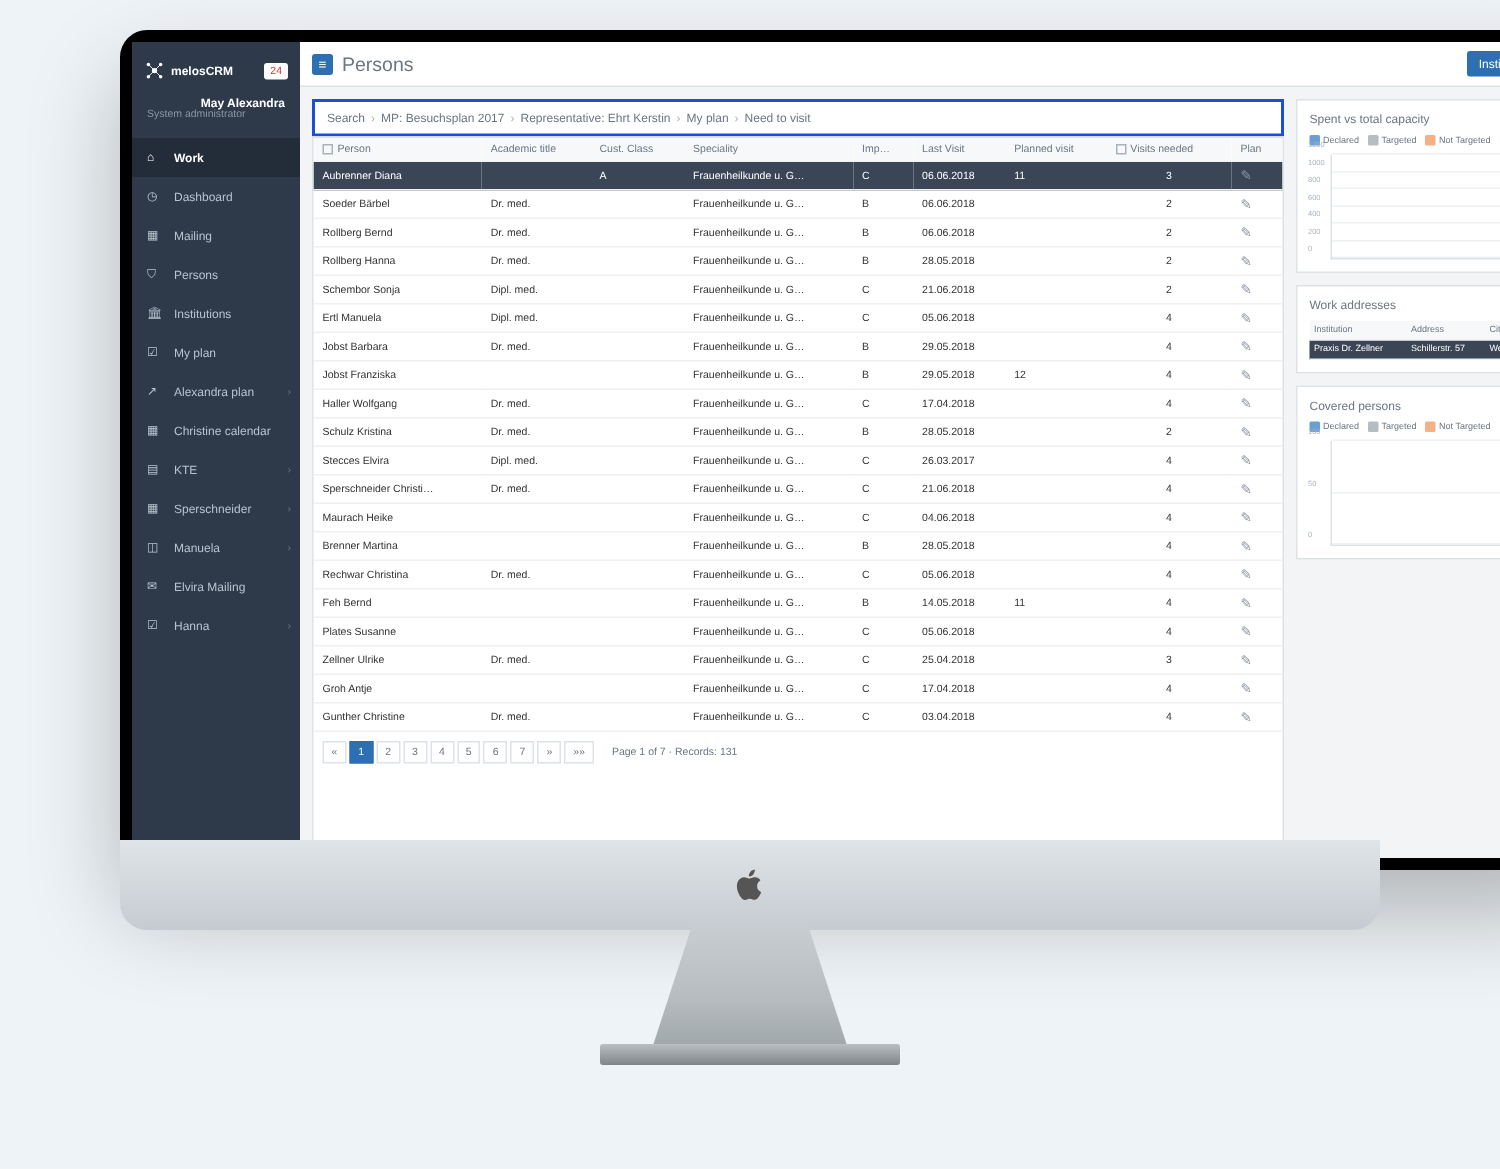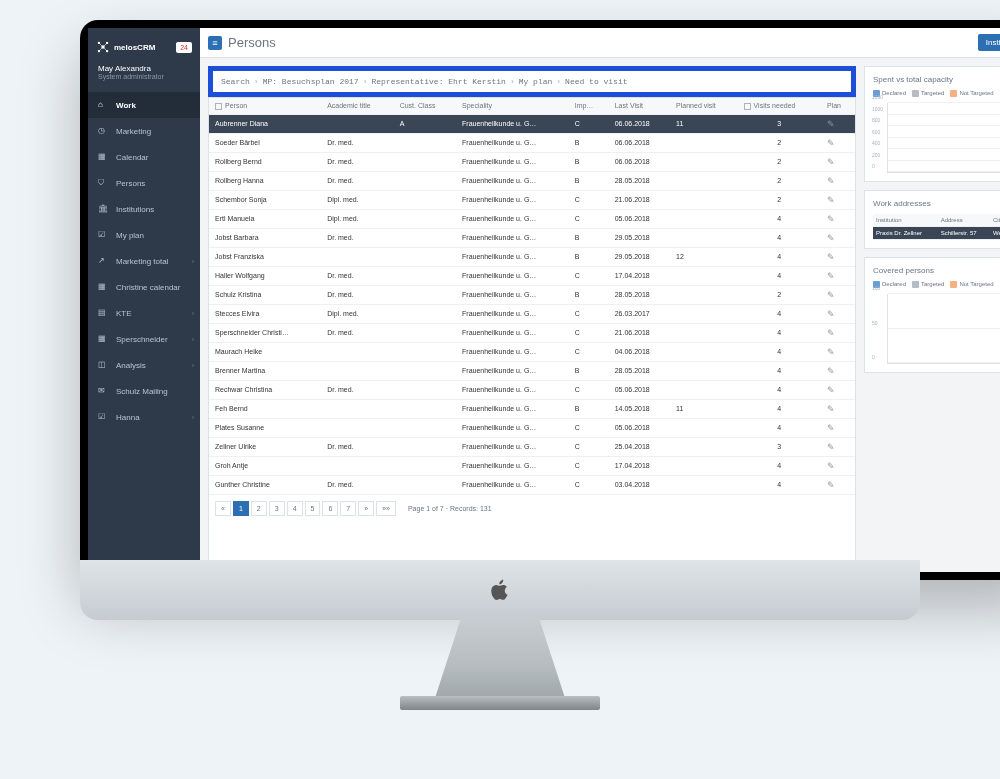--- a/index.html
+++ b/index.html
@@ -73,21 +73,21 @@
     display:flex;
     flex-direction:column;
     padding: 8px 0;
     flex-shrink:0;
   }
   .logo-row { display:flex; align-items:center; justify-content:space-between; padding:4px 8px 10px; }
   .logo { font-size: 8px; font-weight:bold; color:#fff; display:flex; align-items:center; gap:4px;}
   .logo-icon { width:14px; height:14px; }
   .date-badge { background:#fff; color:#c33; font-size:7px; padding:2px 4px; border-radius:2px;}
   .user-block { padding: 0 10px 12px; }
-  .user-name { font-size:8px; font-weight:normal; color:#fff; }
+  .user-name { font-size:8px; font-weight:bold; color:#fff;text-align:right; }
   .user-role { font-size:7px; color:#8b95a3; }
   .nav-item {
     display:flex;
     align-items:center;
     gap:8px;
     padding:8px 10px;
     font-size:8px;
     cursor:pointer;
     position:relative;
   }
@@ -107,25 +107,24 @@
   }
   .titlebar h1 { font-size:13px; color:#6b7684; font-weight:normal; display:flex; align-items:center; gap:6px;}
   .hamburger { width:14px; height:14px; background:#2c6fb3; display:inline-flex; align-items:center; justify-content:center; color:#fff; font-size:9px; border-radius:2px;}
   .inst-btn { background:#2c6fb3; color:#fff; font-size:8px; padding:4px 8px; border-radius:2px; border:none; cursor:pointer;}
   .content { flex:1; display:flex; gap:8px; padding:8px; overflow:hidden; }
   .left-col { flex:1; display:flex; flex-direction:column; overflow:hidden; }
   .right-col { width:168px; display:flex; flex-direction:column; gap:8px; }
 
   .breadcrumb {
     background:#fff;
-    border:5px solid #1d4ed8;
+    border:2px solid #1d4ed8;
     padding:6px 8px;
     font-size:8px;
     color:#6b7684;
-    font-family:Liberation Mono, monospace;
   }
   .breadcrumb span.sep { color:#aab2bd; margin:0 4px; }
   .table-wrap { background:#fff; border:1px solid #dde2e7; flex:1; overflow:auto; margin-top:0; }
   table { width:100%; border-collapse:collapse; font-size:7px; }
   th, td { padding:4px 6px; text-align:left; white-space:nowrap; border-bottom:1px solid #eef0f2; }
   thead th { background:#f7f8fa; color:#6b7684; font-weight:normal; position:sticky; top:0; }
   thead th .sq { display:inline-block; width:7px; height:7px; border:1px solid #aab2bd; vertical-align:middle; margin-right:3px;}
   tbody tr.selected td { background:#3a4656; color:#fff; }
   .edit-icon { color:#8b95a3; font-size:9px; cursor:pointer;}
 
@@ -177,65 +176,65 @@
         <div class="user-name">May Alexandra</div>
         <div class="user-role">System administrator</div>
       </div>
       <div id="nav-list">
           <div class="nav-item active">
             <span class="nav-icon">⌂</span>
             <span>Work</span>
           </div>
           <div class="nav-item">
             <span class="nav-icon">◷</span>
-            <span>Marketing</span>
+            <span>Dashboard</span>
           </div>
           <div class="nav-item">
             <span class="nav-icon">▦</span>
-            <span>Calendar</span>
+            <span>Mailing</span>
           </div>
           <div class="nav-item">
             <span class="nav-icon">⛉</span>
             <span>Persons</span>
           </div>
           <div class="nav-item">
             <span class="nav-icon">🏛</span>
             <span>Institutions</span>
           </div>
           <div class="nav-item">
             <span class="nav-icon">☑</span>
             <span>My plan</span>
           </div>
           <div class="nav-item">
             <span class="nav-icon">↗</span>
-            <span>Marketing total</span>
+            <span>Alexandra plan</span>
             <span class="chev">›</span>
           </div>
           <div class="nav-item">
             <span class="nav-icon">▦</span>
             <span>Christine calendar</span>
           </div>
           <div class="nav-item">
             <span class="nav-icon">▤</span>
             <span>KTE</span>
             <span class="chev">›</span>
           </div>
           <div class="nav-item">
             <span class="nav-icon">▦</span>
             <span>Sperschneider</span>
             <span class="chev">›</span>
           </div>
           <div class="nav-item">
             <span class="nav-icon">◫</span>
-            <span>Analysis</span>
+            <span>Manuela</span>
             <span class="chev">›</span>
           </div>
           <div class="nav-item">
             <span class="nav-icon">✉</span>
-            <span>Schulz Mailing</span>
+            <span>Elvira Mailing</span>
           </div>
           <div class="nav-item">
             <span class="nav-icon">☑</span>
             <span>Hanna</span>
             <span class="chev">›</span>
           </div>
         </div>
     </div>
 
     <div class="main">

